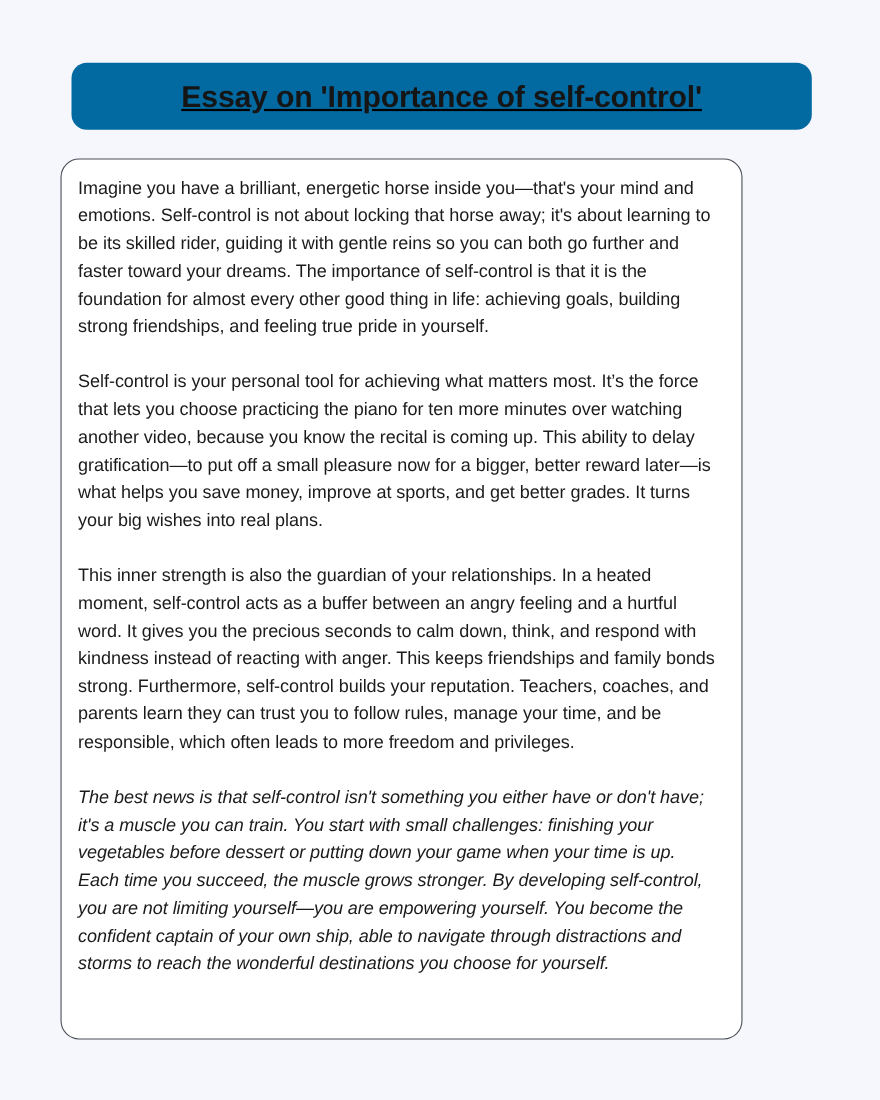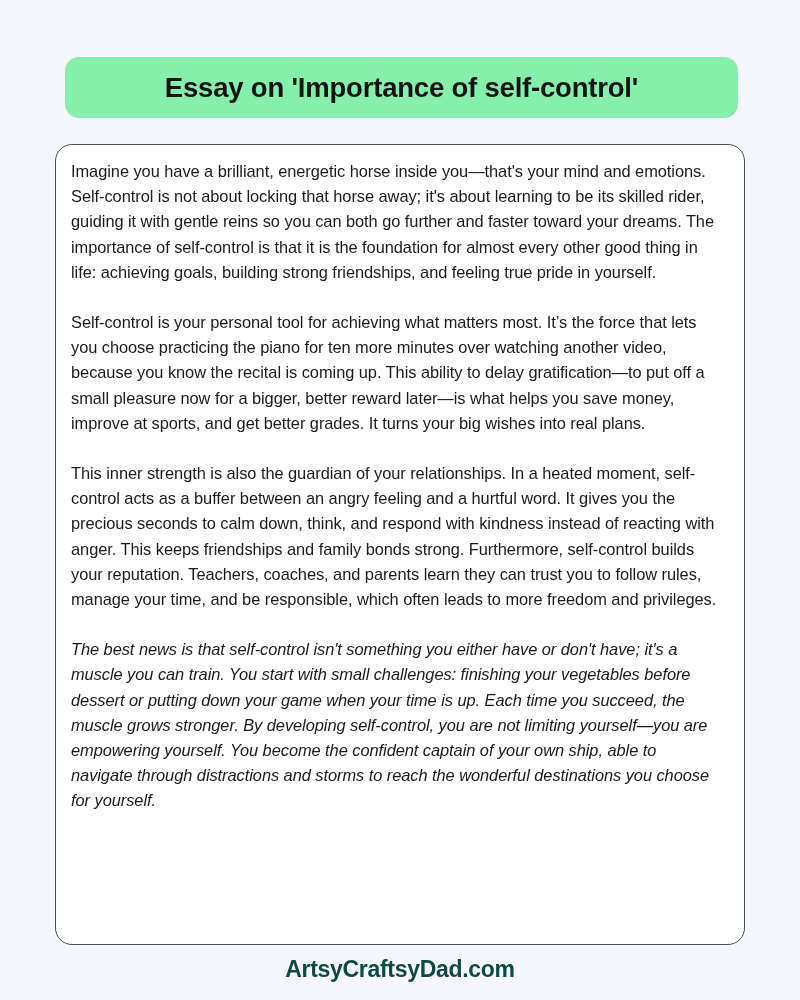--- a/index.html
+++ b/index.html
@@ -20,43 +20,44 @@
     box-sizing: border-box;
   }
 
   
   .title-banner {
     position: absolute;
     left: 65px;
     top: 57px;
     width: 673px;
     height: 61px;
-    background: #86efac;
+    background: #0369a1;
     border-radius: 14px;
     display: flex;
     align-items: center;
     justify-content: center;
     box-sizing: border-box;
+    text-decoration: underline;
   }
   .title-text {
     font-family: "Liberation Sans", sans-serif;
     font-size: 27.5px;
     font-weight: bold;
     color: #151515;
     letter-spacing: -0.2px;
     white-space: nowrap;
     line-height: 1;
   }
 
   
   .essay-card {
     position: absolute;
     left: 55px;
     top: 144px;
-    width: 690px;
+    width: 620px;
     height: 801px;
     background: #ffffff;
     border: 1.4px solid #4a4e55;
     border-radius: 17px;
     box-sizing: border-box;
     padding: 14px 22px 24px 15px;
   }
   .essay-body {
     font-family: "Liberation Sans", sans-serif;
     font-size: 16.4px;
@@ -98,15 +99,14 @@
 
   <div class="essay-card">
     <div class="essay-body">
       <p>Imagine you have a brilliant, energetic horse inside you—that's your mind and emotions. Self-control is not about locking that horse away; it's about learning to be its skilled rider, guiding it with gentle reins so you can both go further and faster toward your dreams. The importance of self-control is that it is the foundation for almost every other good thing in life: achieving goals, building strong friendships, and feeling true pride in yourself.</p>
       <p>Self-control is your personal tool for achieving what matters most. It’s the force that lets you choose practicing the piano for ten more minutes over watching another video, because you know the recital is coming up. This ability to delay gratification—to put off a small pleasure now for a bigger, better reward later—is what helps you save money, improve at sports, and get better grades. It turns your big wishes into real plans.</p>
       <p>This inner strength is also the guardian of your relationships. In a heated moment, self-control acts as a buffer between an angry feeling and a hurtful word. It gives you the precious seconds to calm down, think, and respond with kindness instead of reacting with anger. This keeps friendships and family bonds strong. Furthermore, self-control builds your reputation. Teachers, coaches, and parents learn they can trust you to follow rules, manage your time, and be responsible, which often leads to more freedom and privileges.</p>
       <p>The best news is that self-control isn't something you either have or don't have; it's a muscle you can train. You start with small challenges: finishing your vegetables before dessert or putting down your game when your time is up. Each time you succeed, the muscle grows stronger. By developing self-control, you are not limiting yourself—you are empowering yourself. You become the confident captain of your own ship, able to navigate through distractions and storms to reach the wonderful destinations you choose for yourself.</p>
     </div>
   </div>
 
-  <div class="footer-brand">ArtsyCraftsyDad.com</div>
 
 </div>
 
 </body></html>

